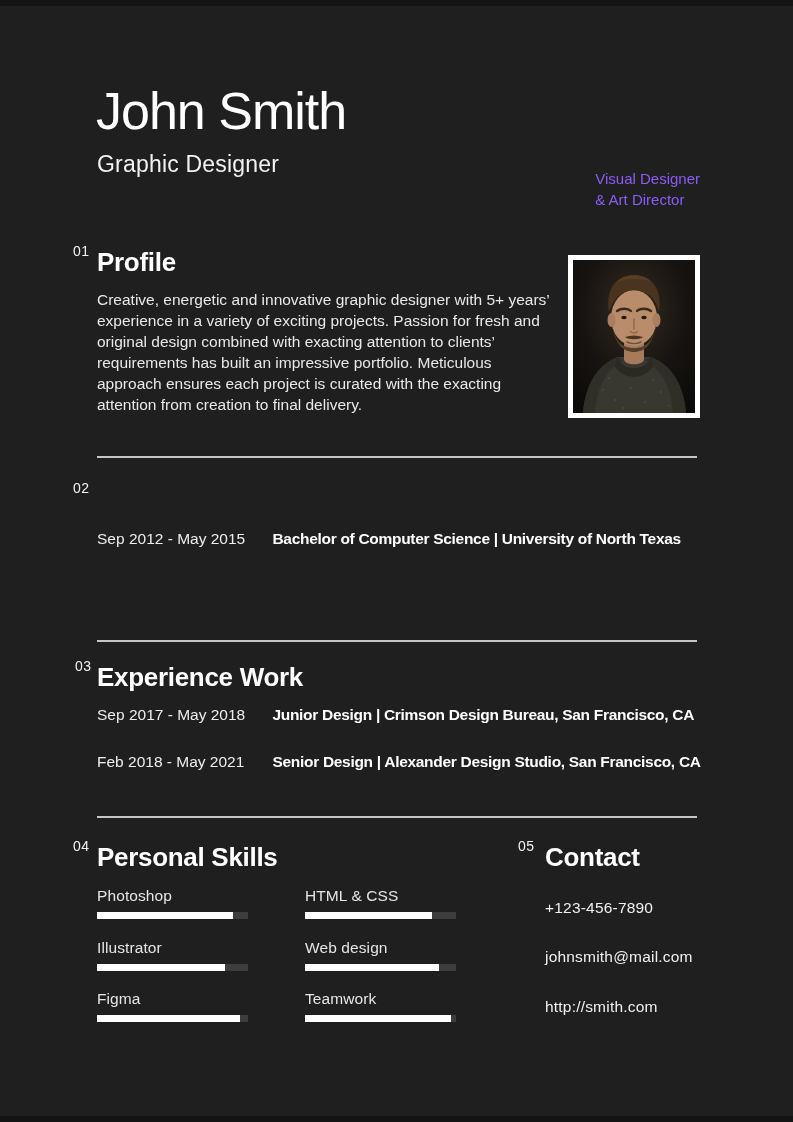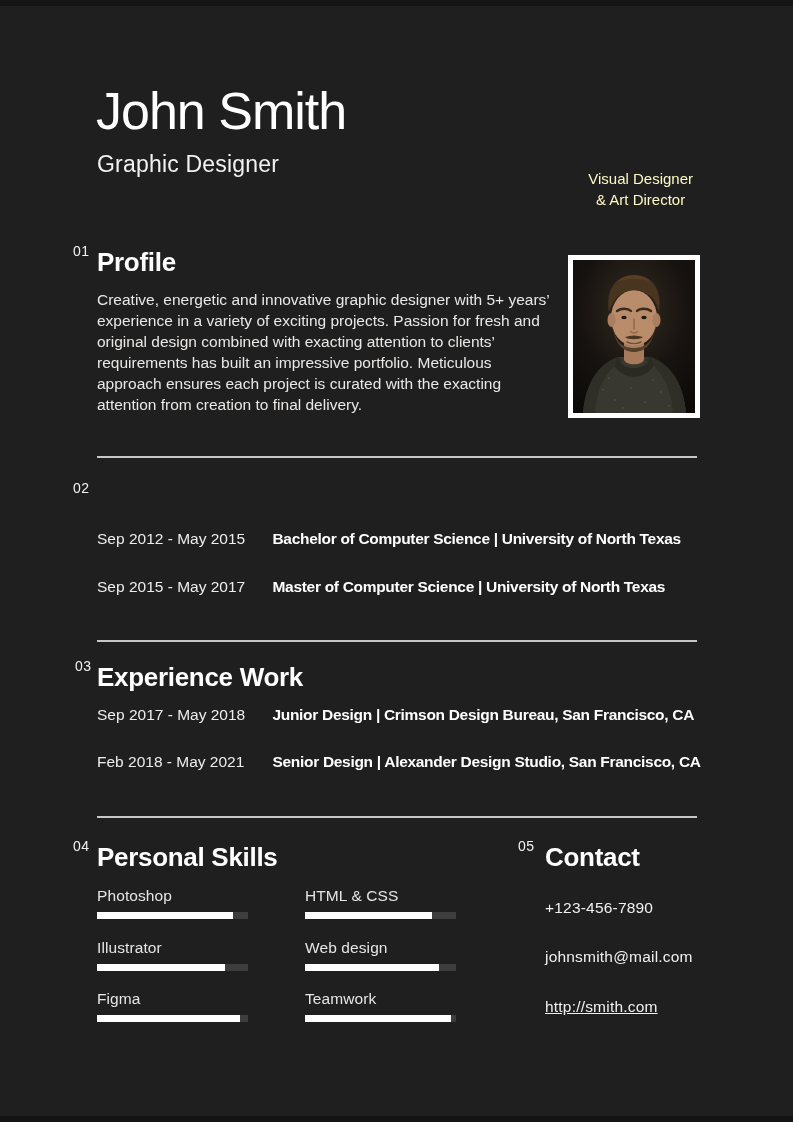--- a/index.html
+++ b/index.html
@@ -8,22 +8,22 @@
          font-family: "Liberation Sans", "DejaVu Sans", sans-serif; }
   .page { position: absolute; inset: 0; background: #1f1f1f; }
   .edge-strip { position: absolute; left: 0; width: 793px; height: 6px; background: #141414; }
   .edge-strip.top { top: 0; }
   .edge-strip.bottom { bottom: 0; }
 
   .name { position: absolute; left: 96px; top: 84px; font-size: 52px; font-weight: normal;
           color: #ffffff; letter-spacing: -1px; line-height: 1.05; }
   .role { position: absolute; left: 97px; top: 151px; font-size: 23px; font-weight: normal;
           color: #f2f2f2; letter-spacing: 0.2px; }
-  .tagline { position: absolute; right: 100px; top: 168px; text-align: center;
-             font-size: 15px; line-height: 21px; color: #fef9c3; }
+  .tagline { position: absolute; right: 93px; top: 168px; text-align: left;
+             font-size: 15px; line-height: 21px; color: #8b5cf6; }
 
   .sec-num { position: absolute; font-size: 14px; color: #f2f2f2; letter-spacing: 0.5px; }
   .sec-title { position: absolute; font-size: 26px; font-weight: bold; color: #ffffff;
                letter-spacing: -0.3px; white-space: nowrap; }
 
   .profile-text { position: absolute; left: 97px; top: 289px; width: 460px;
                   font-size: 15.5px; line-height: 21px; color: #eae8e6; }
 
   .photo-frame { position: absolute; left: 568px; top: 255px; width: 132px; height: 163px;
                  background: #ffffff; padding: 5px; }
@@ -116,24 +116,20 @@
     </svg>
   </div>
 
   <div class="divider d1"></div>
 
   <span class="sec-num" style="left:73px; top:480px;">02</span>
   <div class="entry-row" style="top:530px;">
     <span class="entry-date">Sep 2012 - May 2015</span>
     <span class="entry-desc">Bachelor of Computer Science | University of North Texas</span>
   </div>
-  <div class="entry-row" style="top:578px;">
-    <span class="entry-date">Sep 2015 - May 2017</span>
-    <span class="entry-desc">Master of Computer Science | University of North Texas</span>
-  </div>
 
   <div class="divider d2"></div>
 
   <span class="sec-num" style="left:75px; top:658px;">03</span>
   <h2 class="sec-title" style="left:97px; top:662px;">Experience Work</h2>
   <div class="entry-row" style="top:706px;">
     <span class="entry-date">Sep 2017 - May 2018</span>
     <span class="entry-desc">Junior Design | Crimson Design Bureau, San Francisco, CA</span>
   </div>
   <div class="entry-row" style="top:753px;">
@@ -181,16 +177,16 @@
     <div class="skill-label">Teamwork</div>
     <div class="skill-track">
         <div class="skill-fill" style="width: 97%;"></div>
       </div>
   </div>
 
   <span class="sec-num" style="left:518px; top:838px;">05</span>
   <h2 class="sec-title" style="left:545px; top:842px;">Contact</h2>
   <div class="contact-item" style="top:899px;">+123-456-7890</div>
   <div class="contact-item" style="top:948px;">johnsmith@mail.com</div>
-  <div class="contact-item" style="top:998px;text-decoration:underline;">http://smith.com</div>
+  <div class="contact-item" style="top:998px;">http://smith.com</div>
 
   <div class="edge-strip bottom"></div>
 </div>
 
 </body></html>

